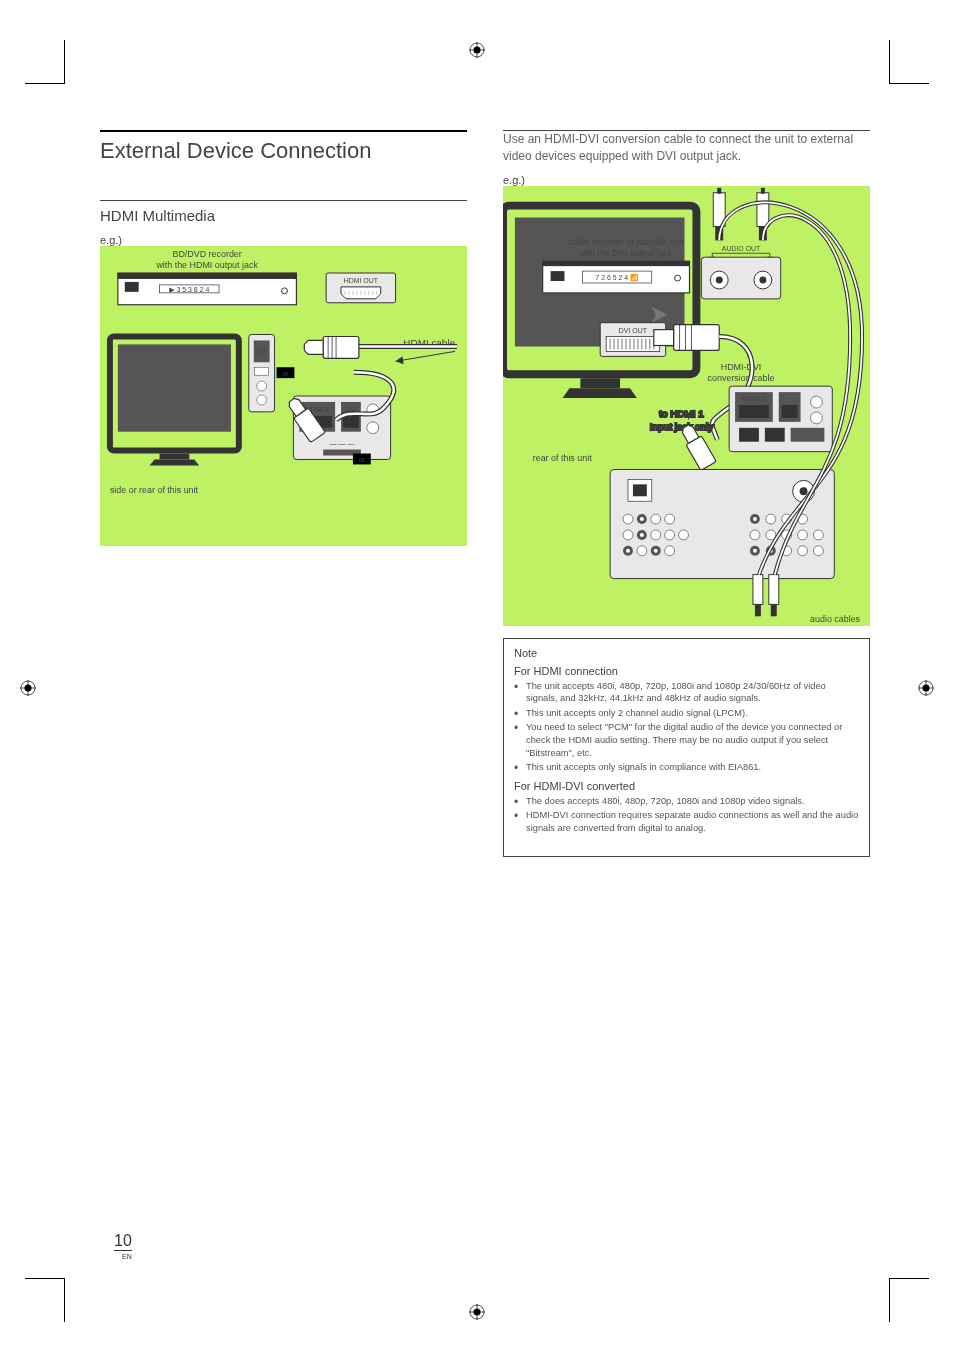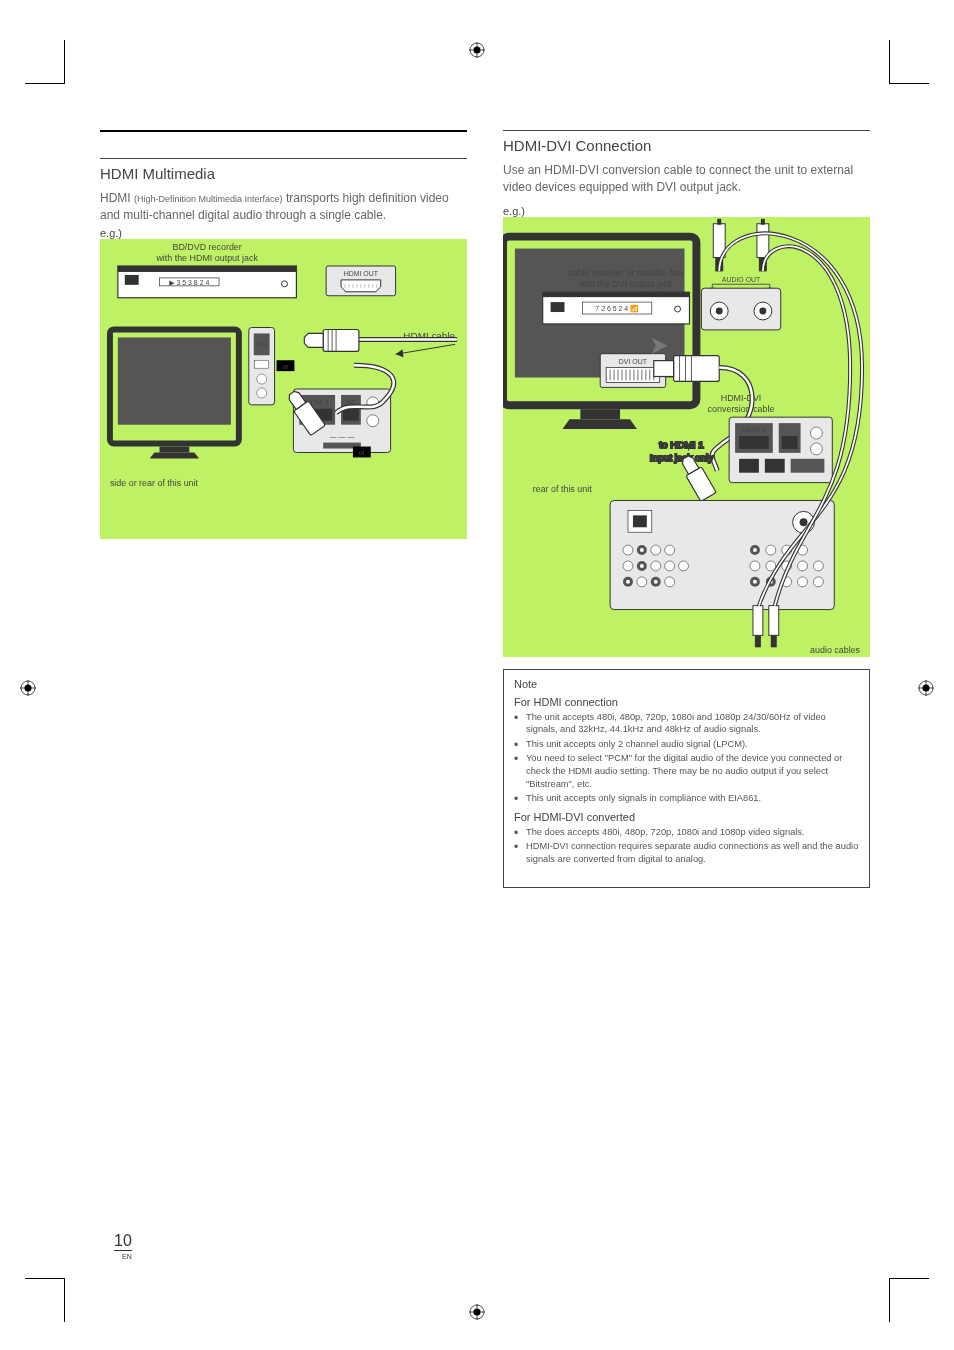--- a/index.html
+++ b/index.html
@@ -122,27 +122,25 @@
 <div class="crop" style="left:64px;bottom:28px;width:1px;height:44px;"></div>
 <div class="crop" style="left:25px;bottom:71px;width:40px;height:1px;"></div>
 <div class="crop" style="right:64px;bottom:28px;width:1px;height:44px;"></div>
 <div class="crop" style="right:25px;bottom:71px;width:40px;height:1px;"></div>
 
 <div class="page">
   <div class="two-col">
 
     <div class="col">
       <div class="rule-top"></div>
+      <h1 class="title">External Device Connection</h1>
 
       <div style="height:26px"></div>
       <div class="rule-thin"></div>
       <h2 class="sub">HDMI Multimedia</h2>
-      <p class="body">
-        <span>HDMI </span><span class="small-caps">(High-Definition Multimedia Interface)</span><span> transports high definition video and multi-channel digital audio through a single cable.</span>
-      </p>
       <div class="diagram-label" style="margin-top:2px;">e.g.)</div>
 
       <div class="fig-box fig-hdmi">
         <svg class="fig" viewBox="0 0 370 300">
 
           <text x="108" y="10" class="lbl" text-anchor="middle">BD/DVD recorder</text>
           <text x="108" y="21" class="lbl" text-anchor="middle">with the HDMI output jack</text>
 
           <rect x="18" y="26" width="180" height="32" fill="#fff" stroke="#333" stroke-width="1.2"></rect>
           <rect x="18" y="26" width="180" height="6" fill="#333"></rect>
@@ -229,21 +227,20 @@
               <path d="M-12 3 h12 v12 h-12 l-4 -3 v-6 z" fill="#fff" stroke="#333" stroke-width="1.2"></path>
             </g>
           </g>
           <text x="10" y="248" class="lbl">side or rear of this unit</text>
         </svg>
       </div>
     </div>
 
     <div class="col">
       <div class="rule-thin"></div>
-      <h2 class="sub">HDMI-DVI Connection</h2>
       <p class="body">Use an HDMI-DVI conversion cable to connect the unit to external video devices equipped with DVI output jack.</p>
 
       <div style="height:8px"></div>
       <div class="diagram-label">e.g.)</div>
 
       <div class="fig-box fig-dvi">
         <svg class="fig" viewBox="0 0 370 440">
 
           <g transform="translate(0,18)">
             <rect x="0" y="0" width="195" height="170" rx="6" fill="none" stroke="#333" stroke-width="8"></rect>

